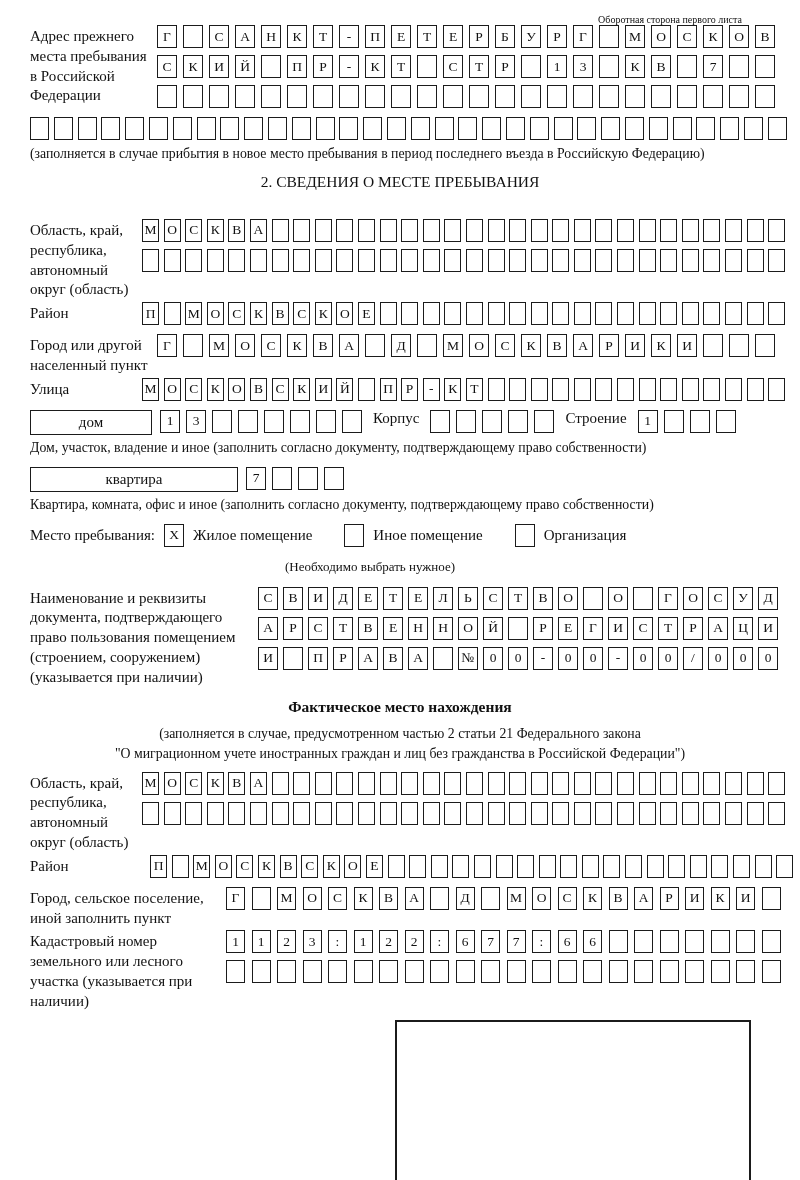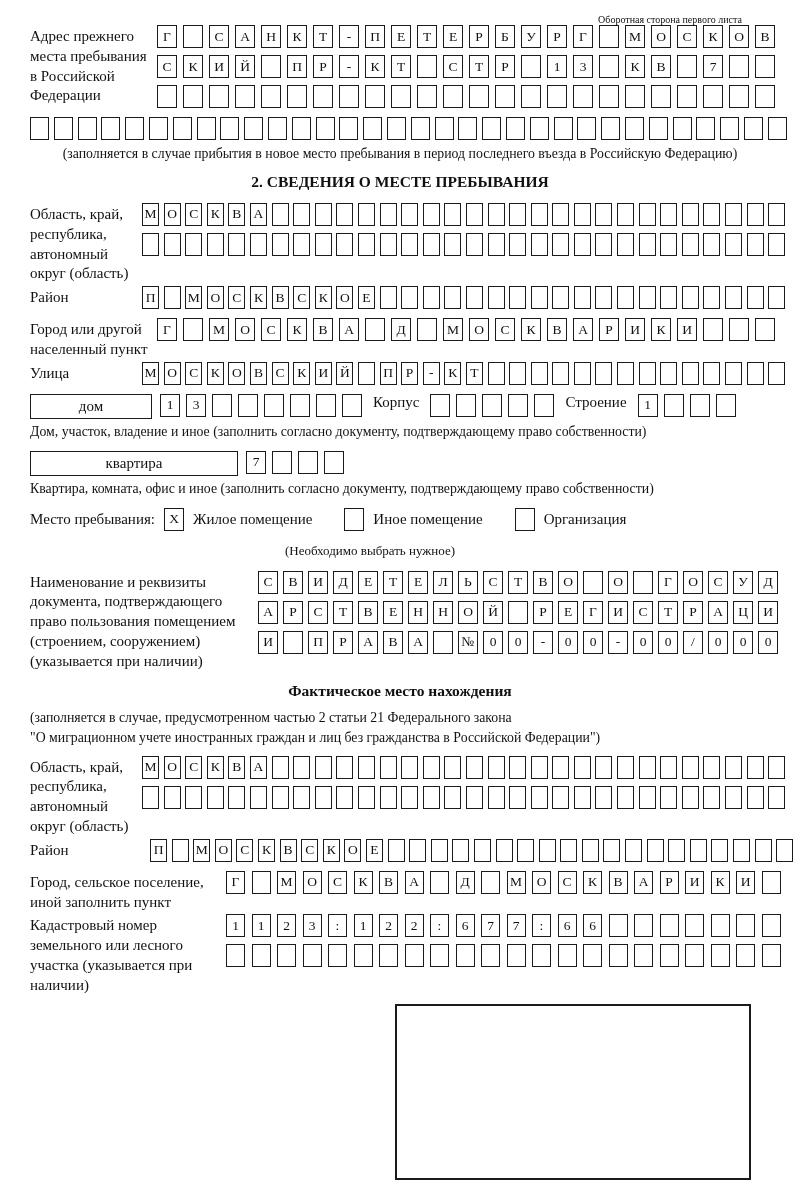--- a/index.html
+++ b/index.html
@@ -11,35 +11,35 @@
   .lw112{width:112px}.lw127{width:127px}.lw196{width:196px}.lw228{width:228px}.lw120{width:120px}
   .rows{display:flex;flex-direction:column}
   .boxrow{display:flex;margin-bottom:7px;flex:none}
   .cell{height:23px;border:1.5px solid #1b1b1b;display:flex;align-items:center;justify-content:center;
         font-size:13.5px;flex:none;background:#fff;box-sizing:border-box}
   .c24{column-gap:6px}.c24 .cell{width:20px}
   .c30{column-gap:4.6px}.c30 .cell{width:17px}
   .c32{column-gap:4.8px}.c32 .cell{width:19px}
   .c22{column-gap:6.5px}.c22 .cell{width:19px}
   .c21{column-gap:5px}.c21 .cell{width:20px}
-  .h2{text-align:center;font-weight:bold;font-size:15.5px;margin:6px 0 12px}
+  .h2{text-align:center;font-weight:normal;font-size:15.5px;margin:6px 0 28px}
   .h3{text-align:center;font-weight:bold;font-size:15.5px;margin:10px 0 8px}
   .caption{font-size:13.8px;margin:-2px 0 10px;line-height:1.3}
-  .center{text-align:center}
+  .center{}
   .namedbox{border:1.5px solid #1b1b1b;height:25px;display:flex;align-items:center;justify-content:center;
             flex:none;box-sizing:border-box}
   .w122{width:122px}.w208{width:208px}
   .hline{display:flex;align-items:flex-start;column-gap:8px;margin:2px 0 6px}
   .hline .boxrow{margin-bottom:0}
   .inlinelabel{flex:none;padding:0 3px}
   .stay-line{display:flex;align-items:center;column-gap:9px;margin:8px 0 12px}
   .stay-line .cell{width:20px}
   .stay-gap{width:14px;flex:none}
   .note-center{text-align:center;font-size:13px;margin:0 60px 12px 0}
-  .cap2{font-size:13.8px;line-height:1.45;margin-bottom:8px}
+  .cap2{text-align:center;font-size:13.8px;line-height:1.45;margin-bottom:8px}
   .stamp-box{width:356px;height:176px;border:2px solid #1b1b1b;margin:8px 0 8px 365px;box-sizing:border-box}
   .mt6{margin-top:0}
 </style>
 </head>
 <body>
 
 <div class="page">
 
   <div class="back-note">Оборотная сторона первого листа</div>
 

